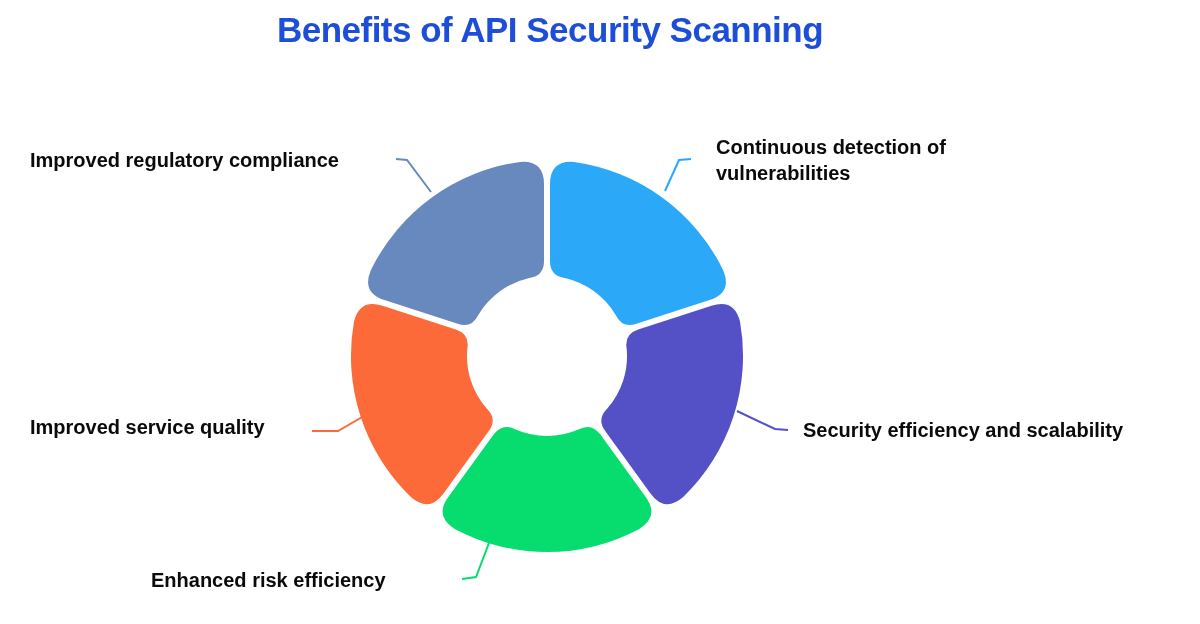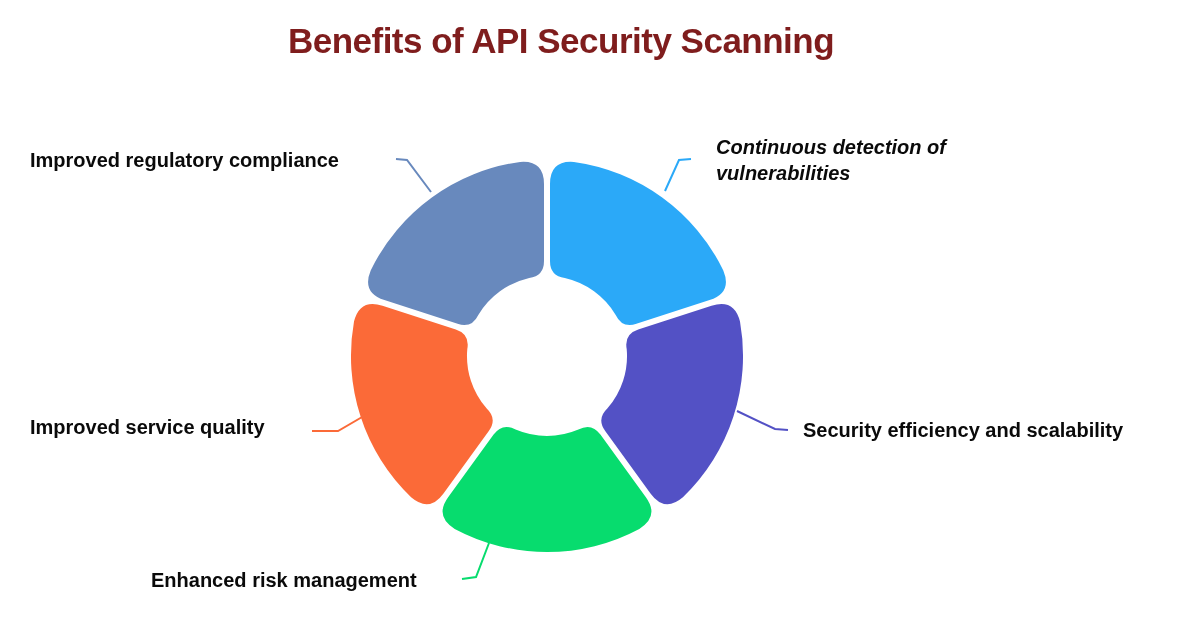--- a/index.html
+++ b/index.html
@@ -13,45 +13,44 @@
     width: 1200px;
     height: 624px;
     background: #ffffff;
     overflow: hidden;
   }
   .chart-title {
     position: absolute;
     top: 10px;
     left: 0;
     width: 1100px;
-    margin: 11px;
+    margin: 0;
     text-align: center;
     font-size: 35px;
     font-weight: bold;
     letter-spacing: -0.5px;
-    color: #7f1d1d;
+    color: #1d4ed8;
   }
   .donut-svg {
     position: absolute;
     left: 0;
     top: 0;
     width: 1200px;
     height: 624px;
   }
   .seg-label {
     position: absolute;
     font-size: 20px;
     font-weight: bold;
     color: #0a0a0a;
     line-height: 26px;
     white-space: nowrap;
   }
   .seg-label.wrap {
     white-space: normal;
-    font-style: italic;
   }
   #lbl-continuous { left: 716px; top: 134px; width: 276px; }
   #lbl-increased  { left: 803px; top: 417px; }
   #lbl-enhanced   { left: 151px; top: 567px; }
   #lbl-service    { left: 30px;  top: 414px; }
   #lbl-compliance { left: 30px;  top: 147px; }
 </style>
 </head>
 <body>
 
@@ -71,19 +70,19 @@
         <polyline points="312,431 338,431 369,413" fill="none" stroke="#FB6A38" stroke-width="2"></polyline>
         <path d="M370.7,270.4 A196,196 0 0 1 520.1,161.9 Q544.0,160.0 544.0,184.0 L544.0,261.0 Q544.0,276.1 529.2,278.0 A80,80 0 0 0 478.3,314.9 Q471.9,328.4 457.6,323.8 L384.4,300.0 Q361.5,292.6 370.7,270.4 Z" fill="#6889BD"></path>
         <polyline points="396,159 407,160 431,192" fill="none" stroke="#6889BD" stroke-width="2"></polyline>
       </g>
   </svg>
 
   <div class="seg-label wrap" id="lbl-continuous">Continuous detection of vulnerabilities</div>
 
   <div class="seg-label" id="lbl-increased">Security efficiency and scalability</div>
 
-  <div class="seg-label" id="lbl-enhanced">Enhanced risk management</div>
+  <div class="seg-label" id="lbl-enhanced">Enhanced risk efficiency</div>
 
   <div class="seg-label" id="lbl-compliance">Improved regulatory compliance</div>
 
   <div class="seg-label" id="lbl-service">Improved service quality</div>
 
 </div>
 
 </body></html>

